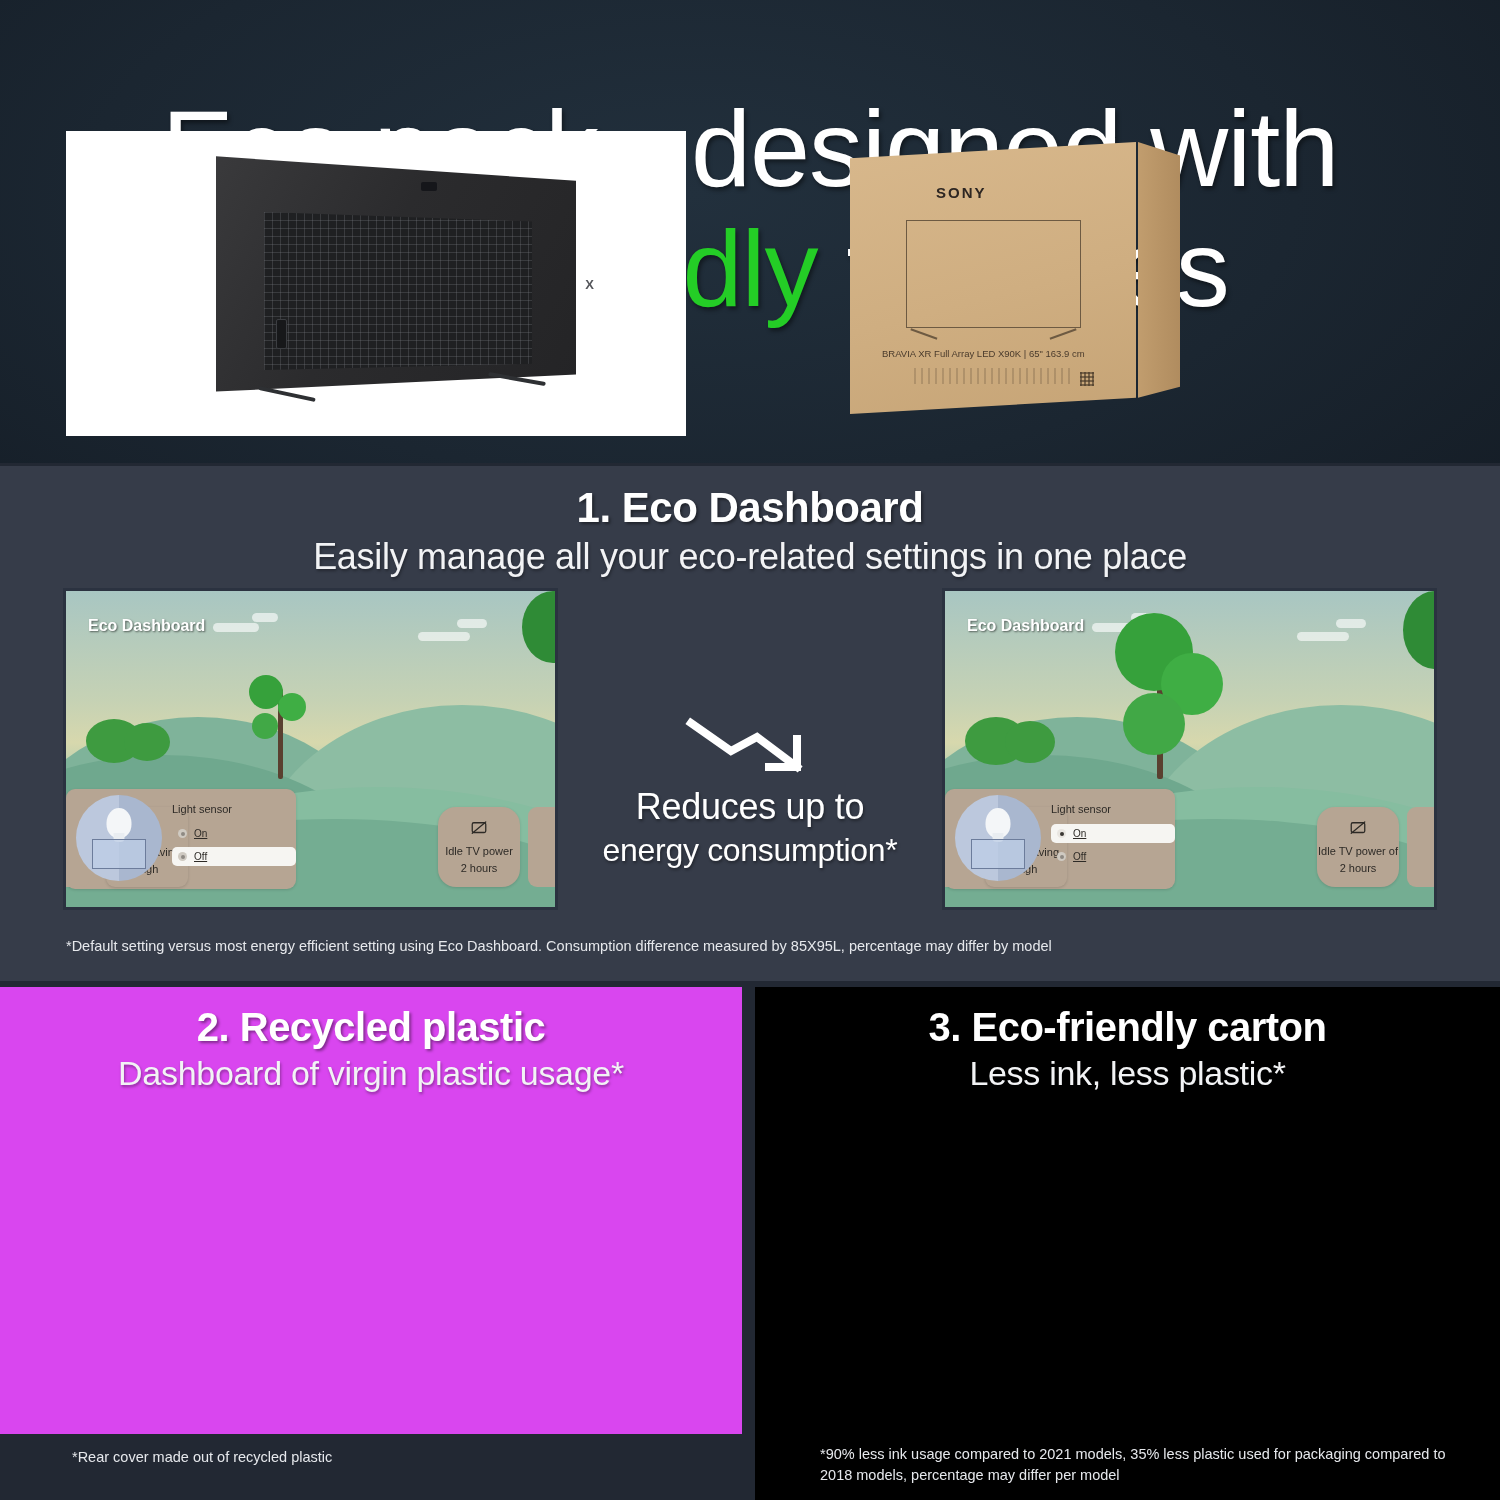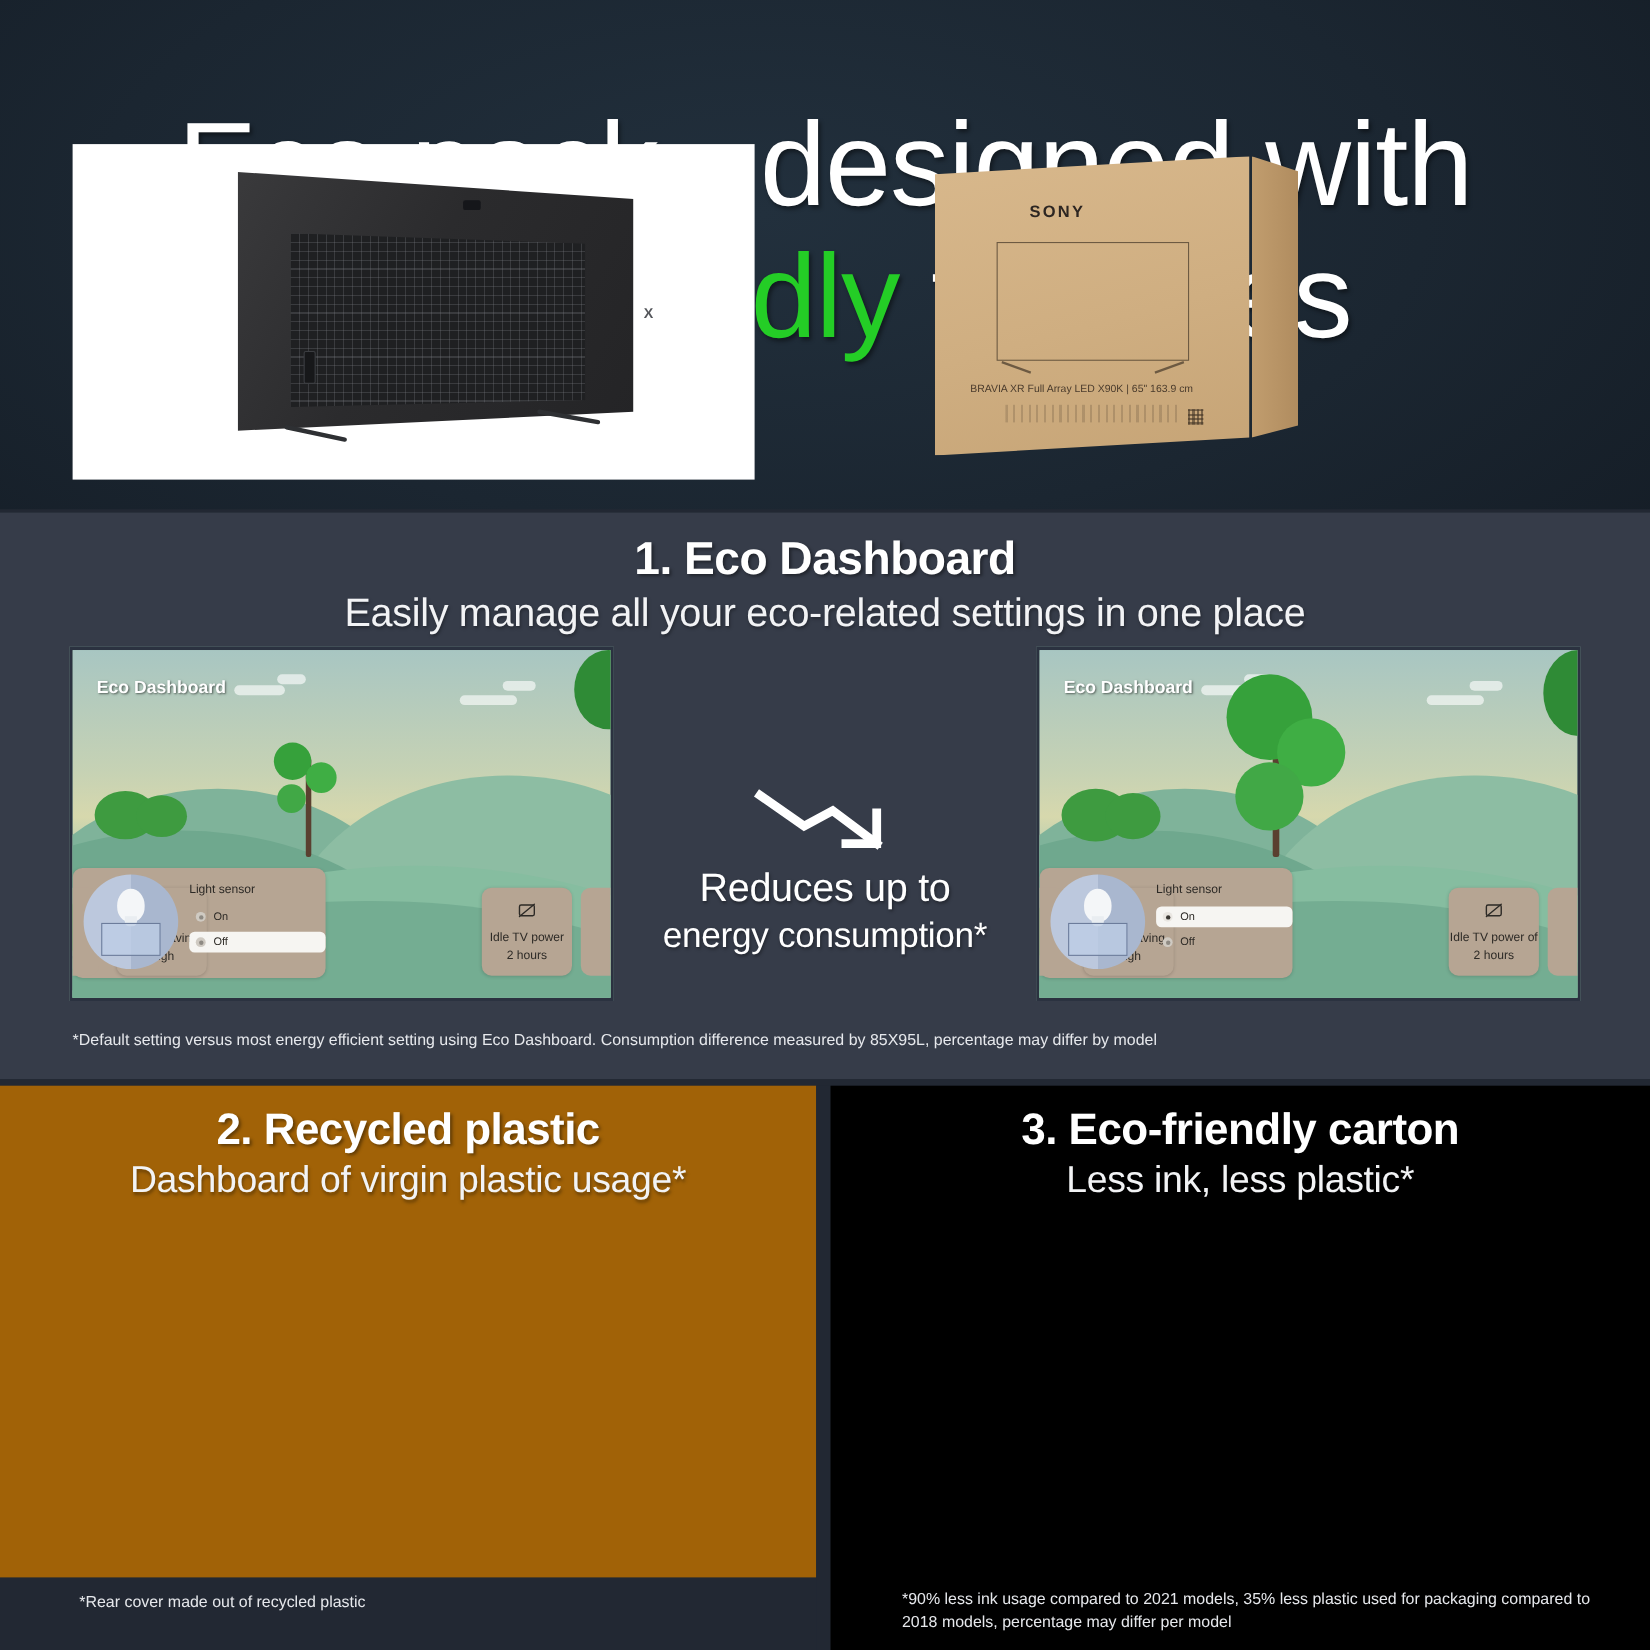--- a/index.html
+++ b/index.html
@@ -95,21 +95,21 @@
   .card .ico { margin-bottom:7px; }
   .card .cval { margin-top:5px; font-size:11px; }
   .card-edge { position:absolute; background:#b6a593; border-radius:9px; }
 
   .c-left-edge  { left:-18px; top:18px; width:42px; height:80px; }
   .c-power      { left:40px;  top:18px; width:82px; height:80px; }
   .c-center {
     left:132px; top:4px; width:230px; height:100px; background:#b6a593; border-radius:9px;
     display:flex; align-items:center; box-shadow:0 1px 3px rgba(0,0,0,.14);
   }
-  .c-idle       { left:372px; top:18px; width:82px; height:80px; }
+  .c-idle       { left:372px; top:18px; width:82px; height:80px;border-radius:18px; }
   .c-right-edge { left:462px; top:18px; width:42px; height:80px; }
 
   .bulb-wrap {
     position:absolute; left:10px; top:6px; width:86px; height:86px;
     border-radius:50%; background:linear-gradient(90deg,#bcc8dd 0%,#bcc8dd 50%,#a9b7cf 50%,#a9b7cf 100%);
     overflow:hidden;
   }
   .bulb-glass {
     position:absolute; left:50%; top:13px; transform:translateX(-50%);
     width:25px; height:30px; background:#f4f6f8; border-radius:50% 50% 45% 45%;
@@ -119,21 +119,21 @@
     width:11px; height:9px; background:#e9edf1; border-radius:0 0 4px 4px;
   }
   .bulb-screen {
     position:absolute; left:16px; top:44px; width:54px; height:30px;
     background:rgba(190,205,230,.75); border:1px solid #6c7c9b;
   }
   .sensor-area { position:absolute; left:106px; top:14px; width:118px; }
   .sensor-title { font-size:11px; color:#2d2a26; margin-bottom:9px; }
   .opt {
     display:flex; align-items:center; height:19px; border-radius:5px; padding-left:6px;
-    font-size:10px; color:#2d2a26; margin-bottom:4px;
+    font-size:10px; color:#2d2a26; margin-bottom:4px;text-decoration:underline;
   }
   .opt.sel { background:#f6f5f2; width:124px; }
   .radio {
     width:9px; height:9px; border-radius:50%; background:#cfcac2; margin-right:7px;
     display:flex; align-items:center; justify-content:center; flex:0 0 auto;
   }
   .radio.on { background:#e9e6e1; }
   .radio.on::after { content:""; width:4px; height:4px; border-radius:50%; background:#3a3833; }
   .radio.dim::after { content:""; width:4px; height:4px; border-radius:50%; background:#8e8a83; }
 
@@ -146,21 +146,21 @@
   .stat .s-big { font-size:86px; font-weight:bold; line-height:1.02; letter-spacing:-2px; text-shadow:2px 3px 4px rgba(0,0,0,.45); }
   .stat .s-bot { font-size:32px; letter-spacing:-.3px; margin-top:4px; text-shadow:1px 2px 3px rgba(0,0,0,.4); }
 
   .note {
     position:absolute; color:#e6e8ec; font-size:14.5px; line-height:1.45;
   }
   .note1 { left:66px; top:936px; width:1380px; }
 
   
   .sec2 {
-    position:absolute; left:0; top:987px; width:742px; height:447px; background:#a16207;
+    position:absolute; left:0; top:987px; width:742px; height:447px; background:#d946ef;
   }
   .sec3 {
     position:absolute; left:755px; top:987px; width:745px; height:513px; background:#000000;
   }
   .sec2 .sec-title, .sec3 .sec-title { padding-top:18px; font-size:40px; }
   .sec2 .sec-sub, .sec3 .sec-sub { font-size:34px; }
 
   .photo-white {
     position:absolute; left:66px; top:131px; width:620px; height:305px;
     background:#ffffff; overflow:hidden;

